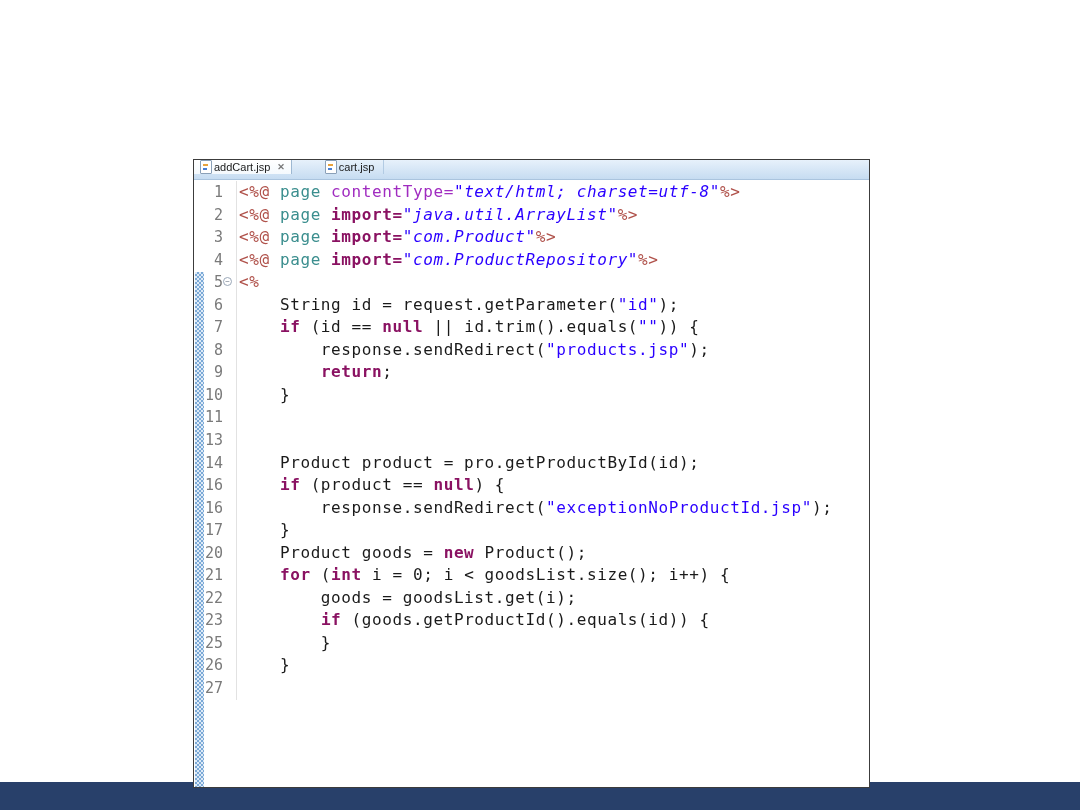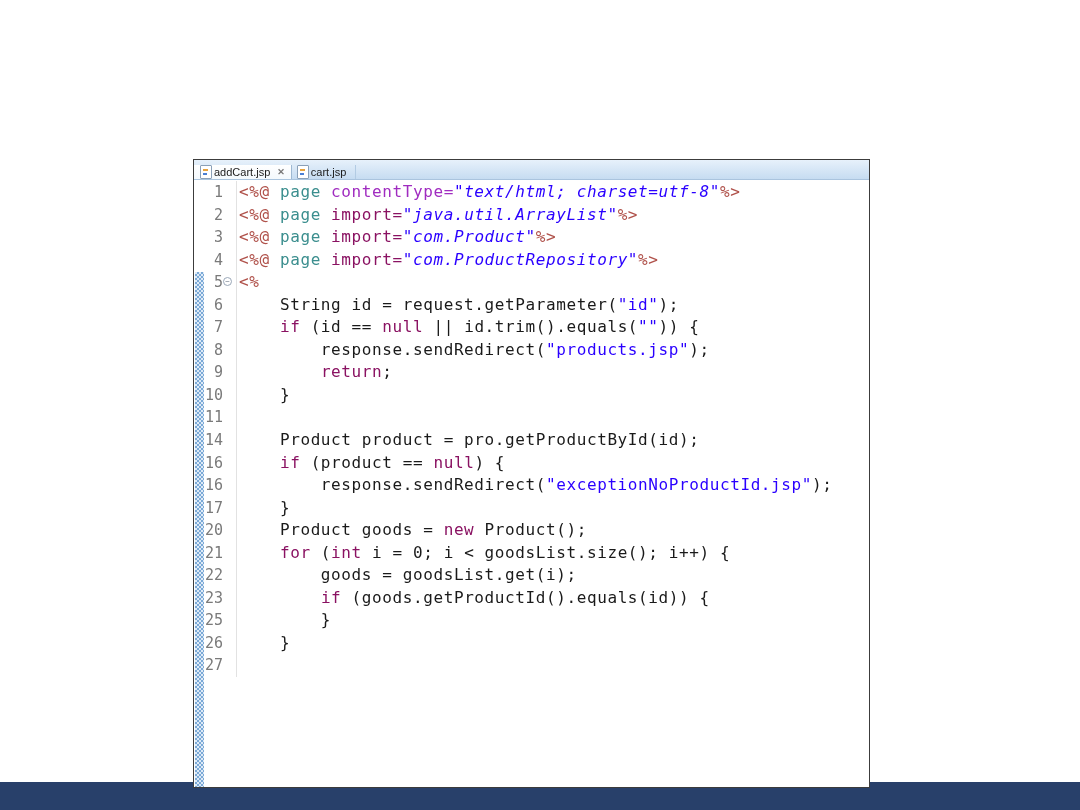--- a/index.html
+++ b/index.html
@@ -4,25 +4,25 @@
 <style>
   html,body{margin:0;padding:0;background:#ffffff;}
   .canvas{position:relative;width:1080px;height:810px;background:#ffffff;overflow:hidden;
           font-family:"Liberation Sans",sans-serif;}
   .bottom-bar{position:absolute;left:0;top:782px;width:1080px;height:28px;background:var(--navy,#28406a);z-index:1;}
 
   .editor{position:absolute;left:193px;top:159px;width:677px;height:629px;box-sizing:border-box;
           background:#ffffff;border:1px solid var(--border,#3c3c3c);z-index:2;overflow:hidden;}
 
   
-  .tabbar{height:19px;display:flex;align-items:flex-end;
+  .tabbar{height:19px;display:flex;align-items:flex-start;
           background:linear-gradient(#e7f1fb,#c6dcf1);border-bottom:1px solid #aac4de;}
   .tab{display:flex;align-items:center;padding:0 6px;font-size:11px;color:#1a1a1a;white-space:nowrap;}
   .tab.active{background:linear-gradient(#ffffff,#f4f9fd);border-right:1px solid #9db8d2;}
-  .tab.inactive{border-right:1px solid #b2cbe3;padding:0 5px;}
+  .tab.inactive{border-right:1px solid #b2cbe3;padding:0 5px;margin-left:28px;}
   .tab-fill{flex:1;}
   .tab-label{margin:0 4px 0 2px;}
   .close-icon{font-size:9px;font-weight:bold;color:#777;margin-left:3px;cursor:pointer;}
   .file-icon{position:relative;width:10px;height:12px;background:#fff;border:1px solid #8aa0b8;
              border-radius:1px;flex:0 0 auto;}
   .file-icon .fi-m1{position:absolute;left:2px;top:3px;width:5px;height:2px;background:#e8a33d;}
   .file-icon .fi-m2{position:absolute;left:2px;top:7px;width:4px;height:2px;background:#4a7fd4;}
 
   
   .editor-body{position:relative;height:608px;padding-top:1px;overflow:hidden;}
@@ -31,21 +31,21 @@
       background-size:4px 4px;}
   .row{position:relative;display:flex;height:22.55px;line-height:22.55px;white-space:pre;}
   .gutter{flex:0 0 42px;box-sizing:border-box;text-align:right;padding-right:13px;
           color:var(--lnum,#7a7a7a);font:15px/22.55px "DejaVu Sans Mono","Liberation Mono",monospace;}
   .codecol{flex:1;border-left:1px solid #e2e2e2;padding-left:2px;color:var(--plain,#1a1a1a);
            font:16px/22.55px "DejaVu Sans Mono","Liberation Mono",monospace;letter-spacing:0.6px;}
   .fold{position:absolute;left:29px;top:6px;width:9px;height:9px;box-sizing:border-box;
         border:1px solid #9aa7b8;border-radius:50%;background:#fff;color:#6a7686;
         font:8px/7px "Liberation Sans",sans-serif;text-align:center;cursor:pointer;}
 
-  .tk-kw{color:var(--kw,#8a1262);font-weight:normal;}
+  .tk-kw{color:var(--kw,#8a1262);font-weight:bold;}
   .tk-str{color:var(--str,#2a00ff);}
   .tk-vali{color:var(--str,#2a00ff);font-style:italic;}
   .tk-tag{color:var(--tag,#3b8e8e);margin-top:33px;}
   .tk-attr{color:var(--attr,#a02cc0);}
   .tk-delim{color:var(--delim,#b0524b);}
   .tk-plain{color:var(--plain,#1a1a1a);}
 </style>
 </head>
 <body>
 
@@ -79,20 +79,21 @@
           <div class="row"><span class="gutter">2</span><span class="codecol"><span class="tk-delim">&lt;%@ </span><span class="tk-tag">page </span><span class="tk-kw">import=</span><span class="tk-vali">"java.util.ArrayList"</span><span class="tk-delim">%&gt;</span></span></div>
           <div class="row"><span class="gutter">3</span><span class="codecol"><span class="tk-delim">&lt;%@ </span><span class="tk-tag">page </span><span class="tk-kw">import=</span><span class="tk-vali">"com.Product"</span><span class="tk-delim">%&gt;</span></span></div>
           <div class="row"><span class="gutter">4</span><span class="codecol"><span class="tk-delim">&lt;%@ </span><span class="tk-tag">page </span><span class="tk-kw">import=</span><span class="tk-vali">"com.ProductRepository"</span><span class="tk-delim">%&gt;</span></span></div>
           <div class="row"><span class="gutter">5</span><span class="fold">−</span><span class="codecol"><span class="tk-delim">&lt;%</span></span></div>
           <div class="row"><span class="gutter">6</span><span class="codecol"><span class="tk-plain">    String id = request.getParameter(</span><span class="tk-str">"id"</span><span class="tk-plain">);</span></span></div>
           <div class="row"><span class="gutter">7</span><span class="codecol"><span class="tk-plain">    </span><span class="tk-kw">if</span><span class="tk-plain"> (id == </span><span class="tk-kw">null</span><span class="tk-plain"> || id.trim().equals(</span><span class="tk-str">""</span><span class="tk-plain">)) {</span></span></div>
           <div class="row"><span class="gutter">8</span><span class="codecol"><span class="tk-plain">        response.sendRedirect(</span><span class="tk-str">"products.jsp"</span><span class="tk-plain">);</span></span></div>
           <div class="row"><span class="gutter">9</span><span class="codecol"><span class="tk-plain">        </span><span class="tk-kw">return</span><span class="tk-plain">;</span></span></div>
           <div class="row"><span class="gutter">10</span><span class="codecol"><span class="tk-plain">    }</span></span></div>
           <div class="row"><span class="gutter">11</span><span class="codecol"></span></div>
+          <div class="row"><span class="gutter">13</span><span class="codecol"></span></div>
           <div class="row"><span class="gutter">14</span><span class="codecol"><span class="tk-plain">    Product product = pro.getProductById(id);</span></span></div>
           <div class="row"><span class="gutter">16</span><span class="codecol"><span class="tk-plain">    </span><span class="tk-kw">if</span><span class="tk-plain"> (product == </span><span class="tk-kw">null</span><span class="tk-plain">) {</span></span></div>
           <div class="row"><span class="gutter">16</span><span class="codecol"><span class="tk-plain">        response.sendRedirect(</span><span class="tk-str">"exceptionNoProductId.jsp"</span><span class="tk-plain">);</span></span></div>
           <div class="row"><span class="gutter">17</span><span class="codecol"><span class="tk-plain">    }</span></span></div>
           <div class="row"><span class="gutter">20</span><span class="codecol"><span class="tk-plain">    Product goods = </span><span class="tk-kw">new</span><span class="tk-plain"> Product();</span></span></div>
           <div class="row"><span class="gutter">21</span><span class="codecol"><span class="tk-plain">    </span><span class="tk-kw">for</span><span class="tk-plain"> (</span><span class="tk-kw">int</span><span class="tk-plain"> i = 0; i &lt; goodsList.size(); i++) {</span></span></div>
           <div class="row"><span class="gutter">22</span><span class="codecol"><span class="tk-plain">        goods = goodsList.get(i);</span></span></div>
           <div class="row"><span class="gutter">23</span><span class="codecol"><span class="tk-plain">        </span><span class="tk-kw">if</span><span class="tk-plain"> (goods.getProductId().equals(id)) {</span></span></div>
           <div class="row"><span class="gutter">25</span><span class="codecol"><span class="tk-plain">        }</span></span></div>
           <div class="row"><span class="gutter">26</span><span class="codecol"><span class="tk-plain">    }</span></span></div>

